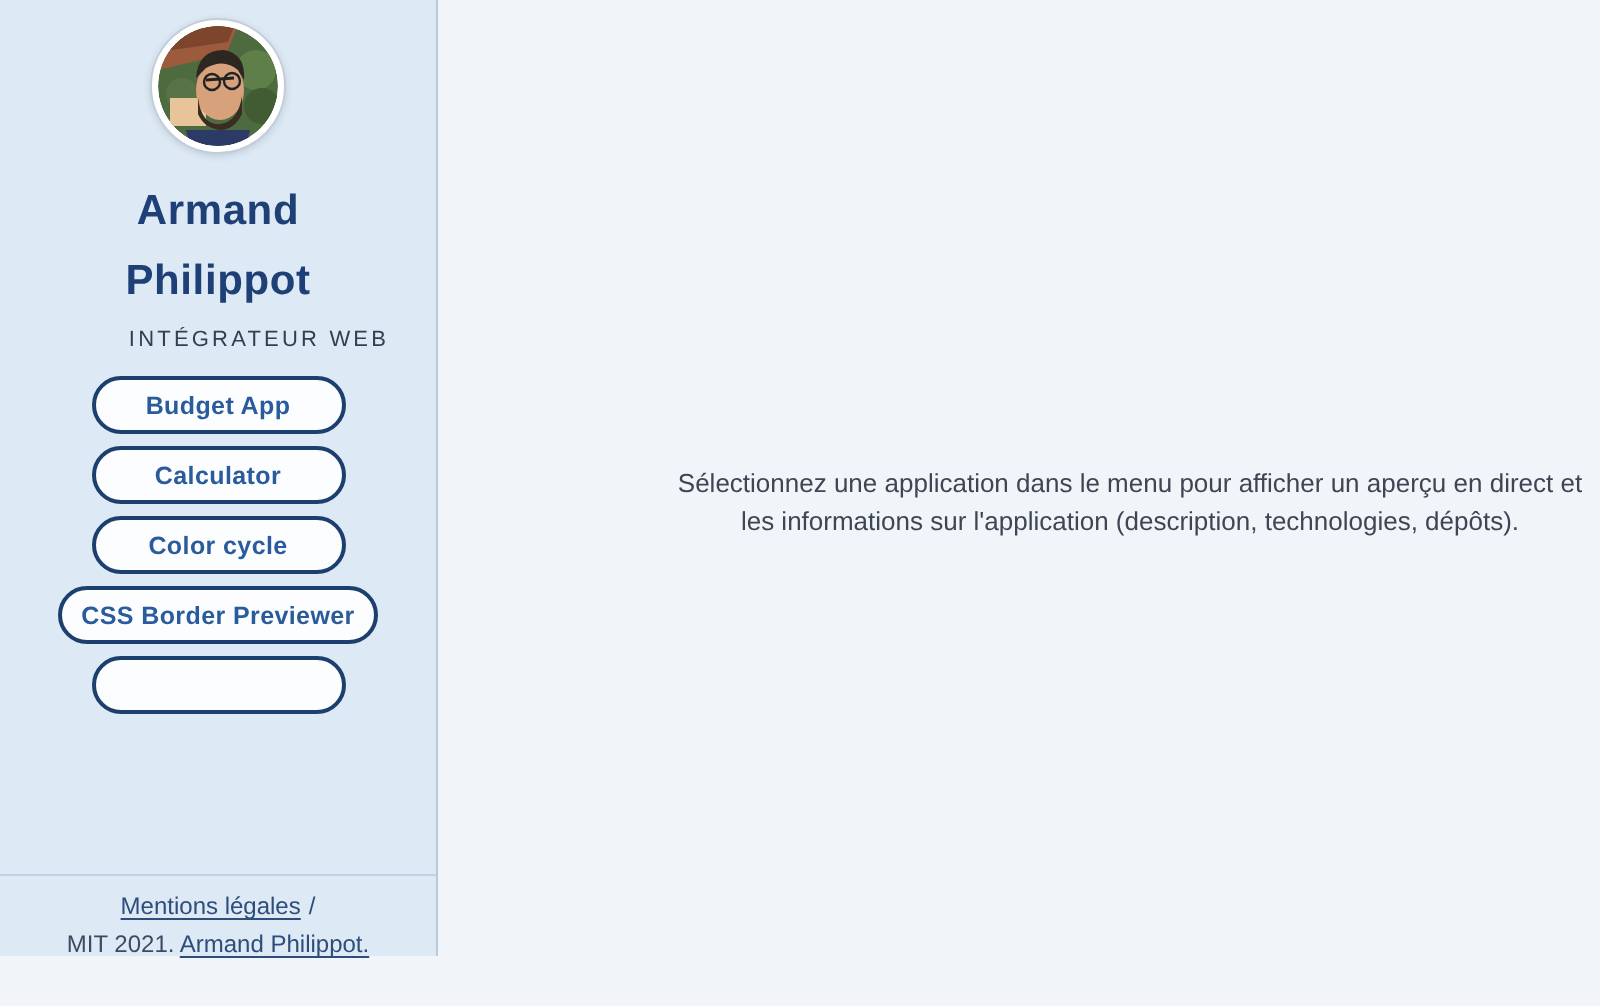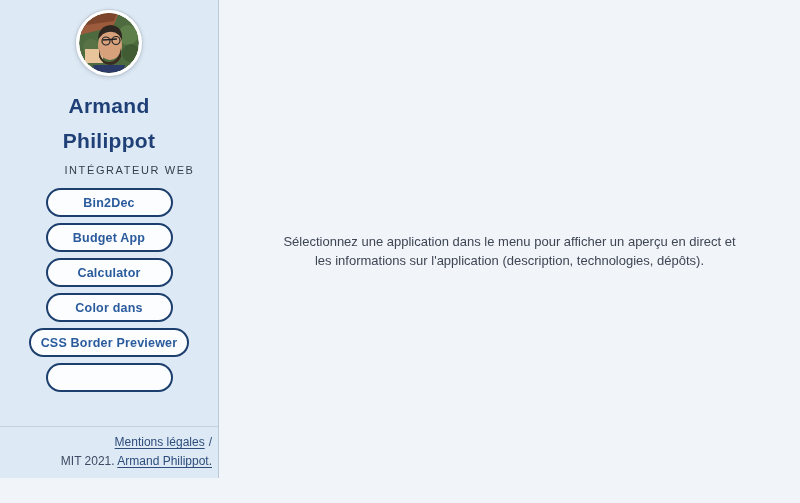--- a/index.html
+++ b/index.html
@@ -84,43 +84,43 @@
     font-weight: 700;
     letter-spacing: .2px;
     cursor: pointer;
     display: inline-flex;
     align-items: center;
     justify-content: center;
   }
   .sidebar-footer {
     flex-shrink: 0;
     border-top: 1px solid #c3d2e2;
-    text-align: right;
-    padding: 9px 6px 11px;
+    text-align: center;
+    padding: 9px 6px 0;
     font-size: 12px;
     color: #3c4a63;
   }
   .footer-line { line-height: 1; }
   .footer-line + .footer-line { margin-top: 7px; }
   .footer-link {
     color: #2e4d7b;
     text-decoration: underline;
     text-underline-offset: 2px;
     cursor: pointer;
   }
   .footer-sep { color: #2e4d7b; margin-left: 4px; }
 
   
   .main-panel {
     flex: 1;
     height: 503px;
     background: #f1f4f9;
     display: flex;
     align-items: center;
-    justify-content: center;
+    justify-content: flex-end;
   }
   .placeholder-message {
     max-width: 470px;
     text-align: center;
     font-size: 13px;
     line-height: 1.45;
     color: #3e4653;
   }
 </style>
 </head>
@@ -153,24 +153,23 @@
           <circle cx="37" cy="27.5" r="4" fill="none" stroke="#222" stroke-width="1.2"></circle>
         </g>
       </svg>
     </div>
     <h1 class="profile-name">Armand Philippot</h1>
     <div class="profile-subtitle">INTÉGRATEUR WEB</div>
   </div>
 
 
   <nav class="apps-list">
-    <button class="app-pill">Bin2Dec</button>
     <button class="app-pill">Budget App</button>
     <button class="app-pill">Calculator</button>
-    <button class="app-pill">Color dans</button>
+    <button class="app-pill">Color cycle</button>
     <button class="app-pill">CSS Border Previewer</button>
     <button class="app-pill"></button>
   </nav>
 
   <footer class="sidebar-footer">
     <div class="footer-line">
       <a class="footer-link">Mentions légales</a><span class="footer-sep">/</span>
     </div>
     <div class="footer-line">
       <span>MIT 2021.</span>

